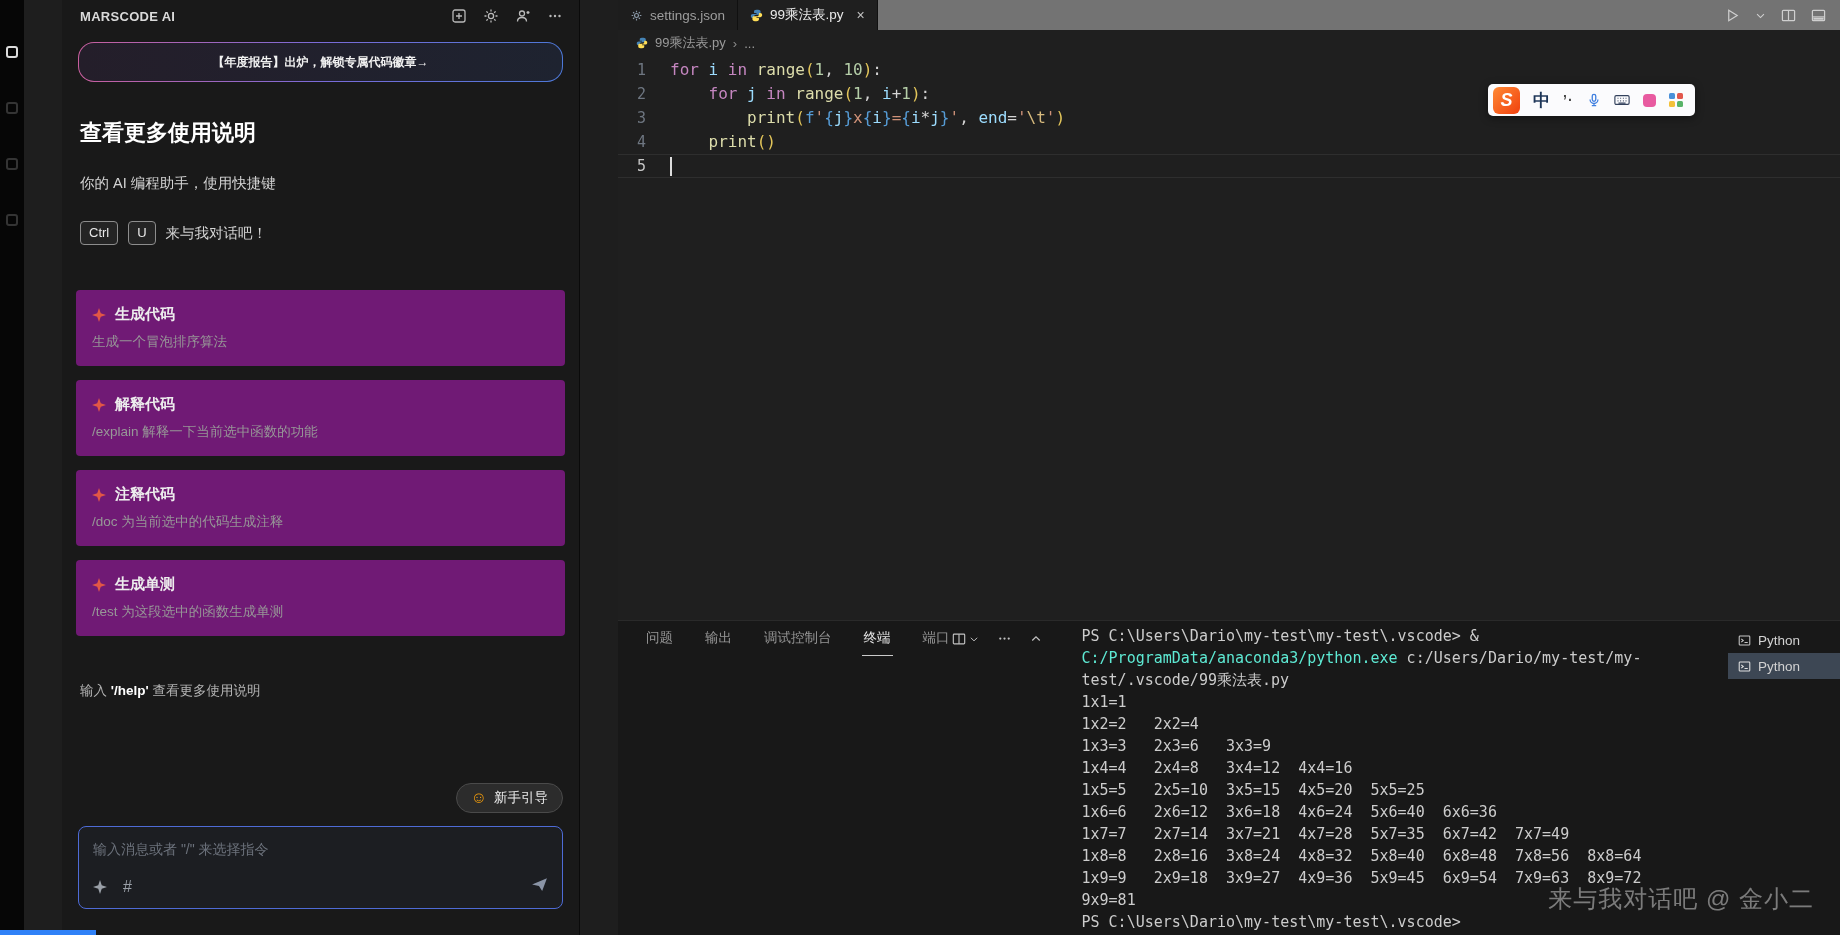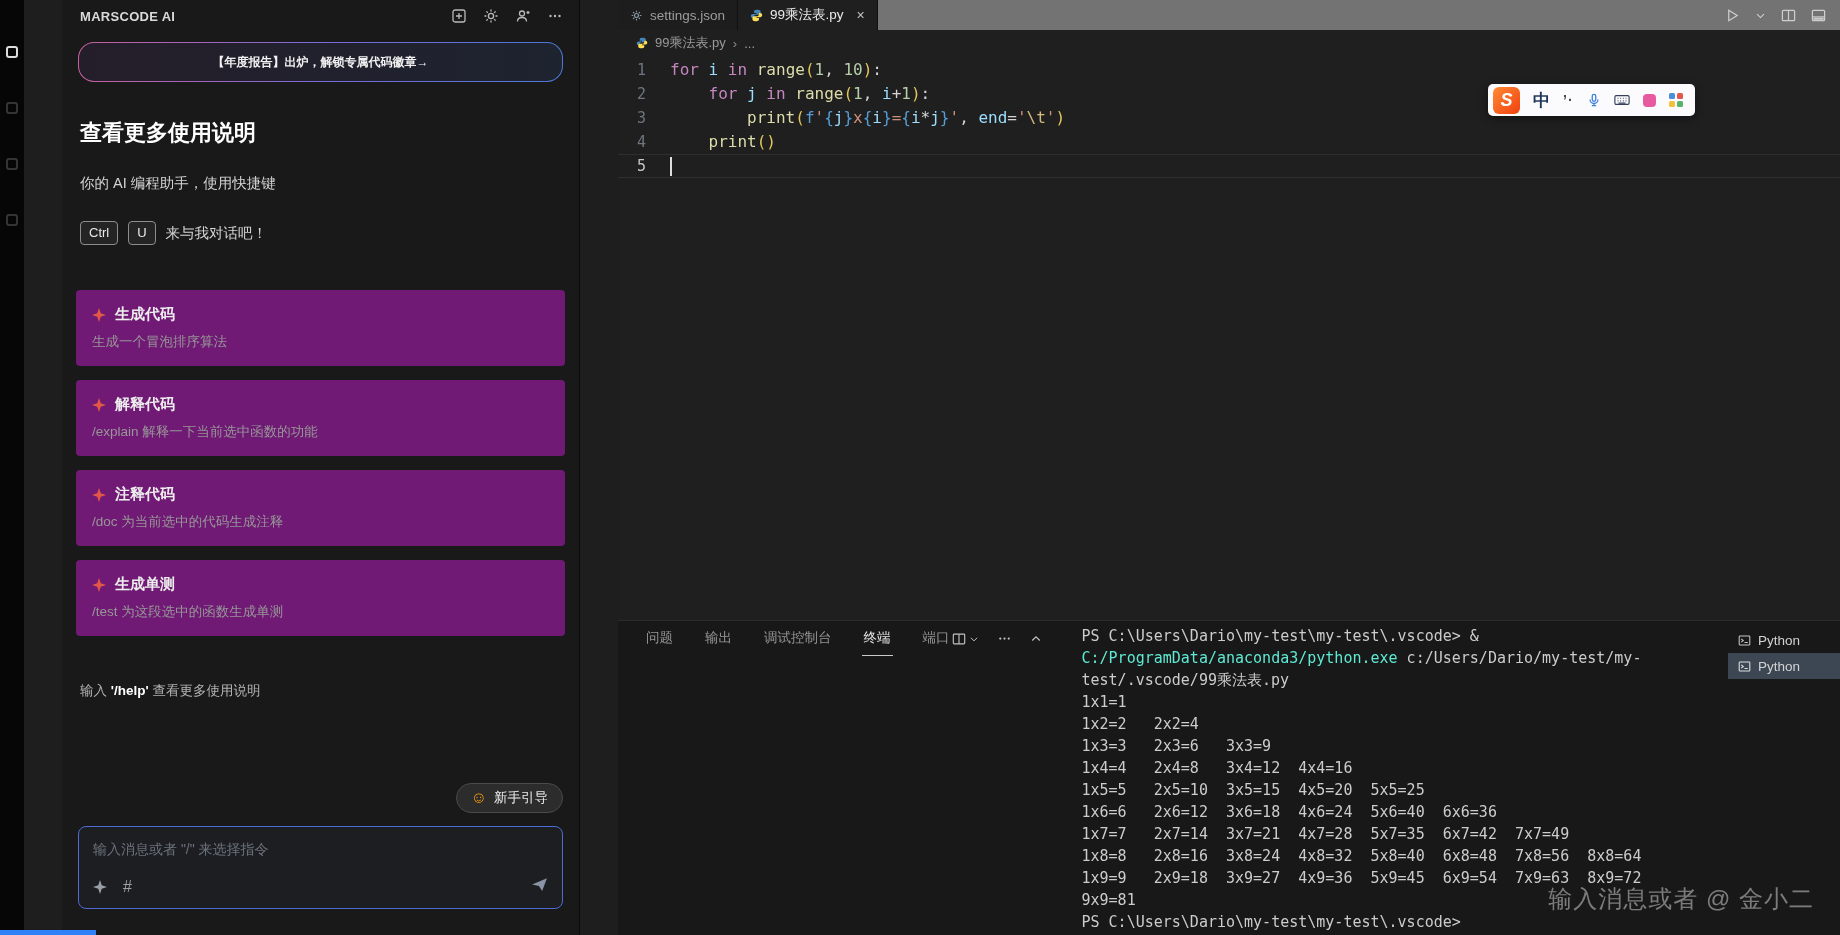--- a/index.html
+++ b/index.html
@@ -390,14 +390,14 @@
     </svg>
   <span class="ime-skin"></span>
   <span class="ime-grid">
     <i style="background:#4a90d9"></i>
       <i style="background:#e2574c"></i>
       <i style="background:#f3c13a"></i>
       <i style="background:#58b368"></i>
   </span>
 </div>
 
-<div class="watermark">输入消息或者 @ 金小二</div>
+<div class="watermark">来与我对话吧 @ 金小二</div>
 <div class="blue-strip"></div>
 
 </body></html>

